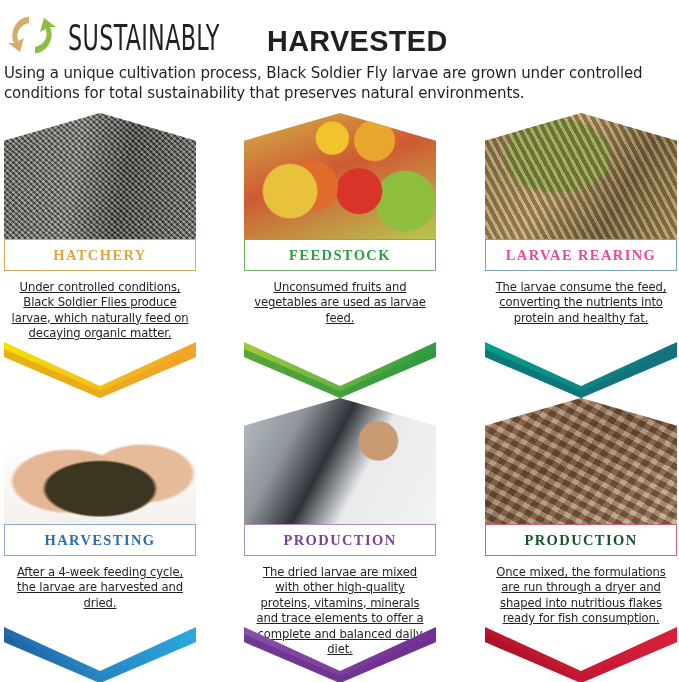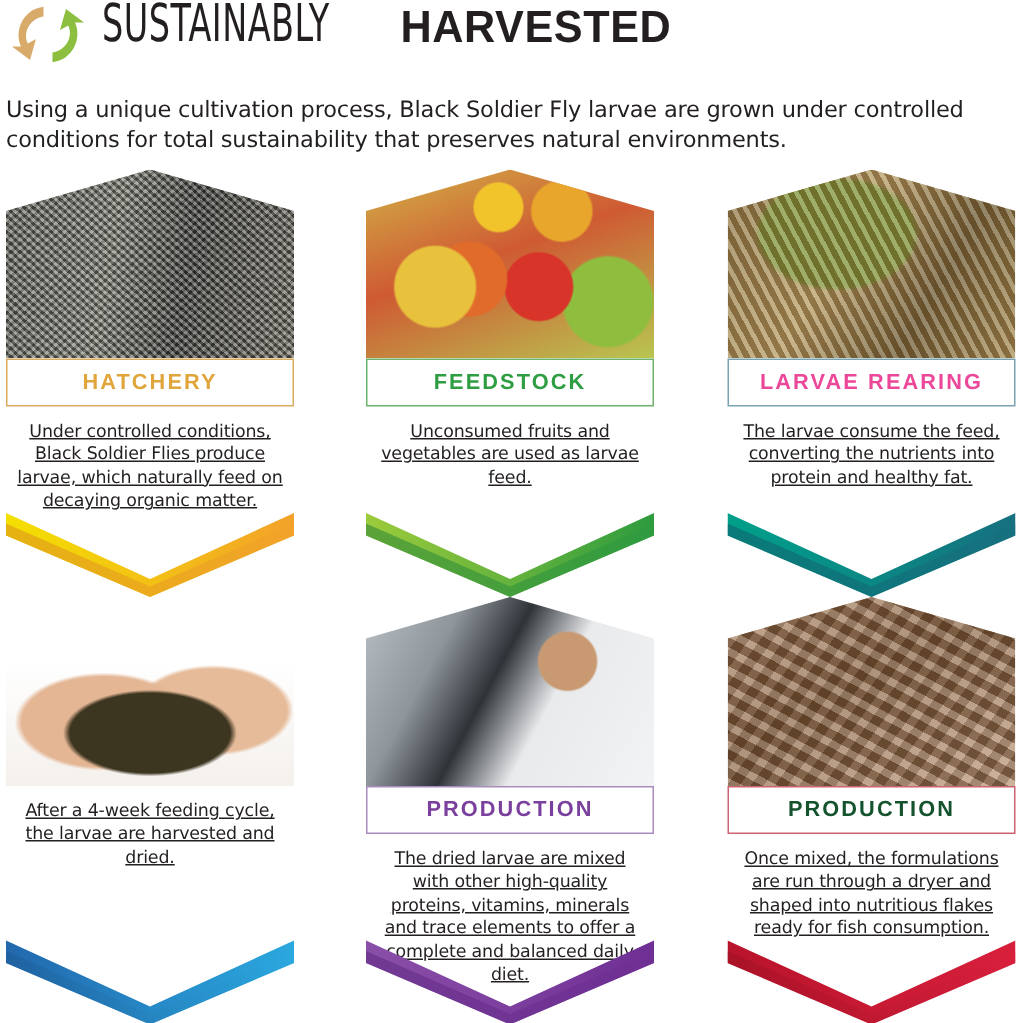--- a/index.html
+++ b/index.html
@@ -16,21 +16,21 @@
     height: 682px;
     background: #fff;
   }
 
   
   .brandbar {
     position: absolute;
     left: 0; top: 0;
     width: 679px; height: 58px;
     display: flex;
-    align-items: flex-start;
+    align-items: flex-end;
     padding-left: 6px;
   }
   .logo-mark {
     width: 52px; height: 46px;
     flex: 0 0 auto;
     display: block;
   }
   .brand-text {
     display: flex;
     align-items: baseline;
@@ -110,21 +110,21 @@
     width: 192px;
     height: 32px;
     background: #ffffff;
     border: 1px solid #cccccc;
     display: flex;
     align-items: center;
     justify-content: center;
     margin-top: 0px;
   }
   .label-text {
-    font-family: Liberation Sans, sans-serif;
+    font-family: Liberation Serif, serif;
     font-weight: bold;
     font-size: 14.5px;
     letter-spacing: 1.4px;
   }
 
   .body-text {
     width: 192px;
     padding: 9px 6px 0 6px;
     text-align: center;
     font-family: "DejaVu Sans", sans-serif;
@@ -249,20 +249,23 @@
   </svg>
     </div>
   </div>
       </div>
     <div class="row row-2">
         <div class="card card-0">
     <div class="photo">
       <div class="photo-inner" style="background:radial-gradient(ellipse 58% 44% at 50% 72%, #3c3520 0 48%, rgba(60,53,32,0) 52%),radial-gradient(ellipse 62% 52% at 34% 66%, #e4b694 0 46%, rgba(228,182,148,0) 50%),radial-gradient(ellipse 58% 50% at 72% 60%, #e6bb99 0 44%, rgba(230,187,153,0) 48%),linear-gradient(180deg,#ffffff 0%,#ffffff 34%,#f4f0ec 100%);
            background-size:cover;"></div>
     </div>
+    <div class="label-plate" style="border-color:#8ea8cc">
+      <span class="label-text" style="color:#2b6cb5">HARVESTING</span>
+    </div>
     <div class="body-text">After a 4-week feeding cycle, the larvae are harvested and dried.</div>
     <div class="chevron-wrap chev-r2">
 
   <svg class="chevron-svg" viewBox="0 0 192 62" preserveAspectRatio="none">
     <defs>
       <linearGradient id="g3" x1="0" y1="0" x2="1" y2="0">
         <stop offset="0%" stop-color="#2268ad"></stop>
         <stop offset="100%" stop-color="#2ba8df"></stop>
       </linearGradient>
       <linearGradient id="h3" x1="0" y1="0" x2="1" y2="0">

